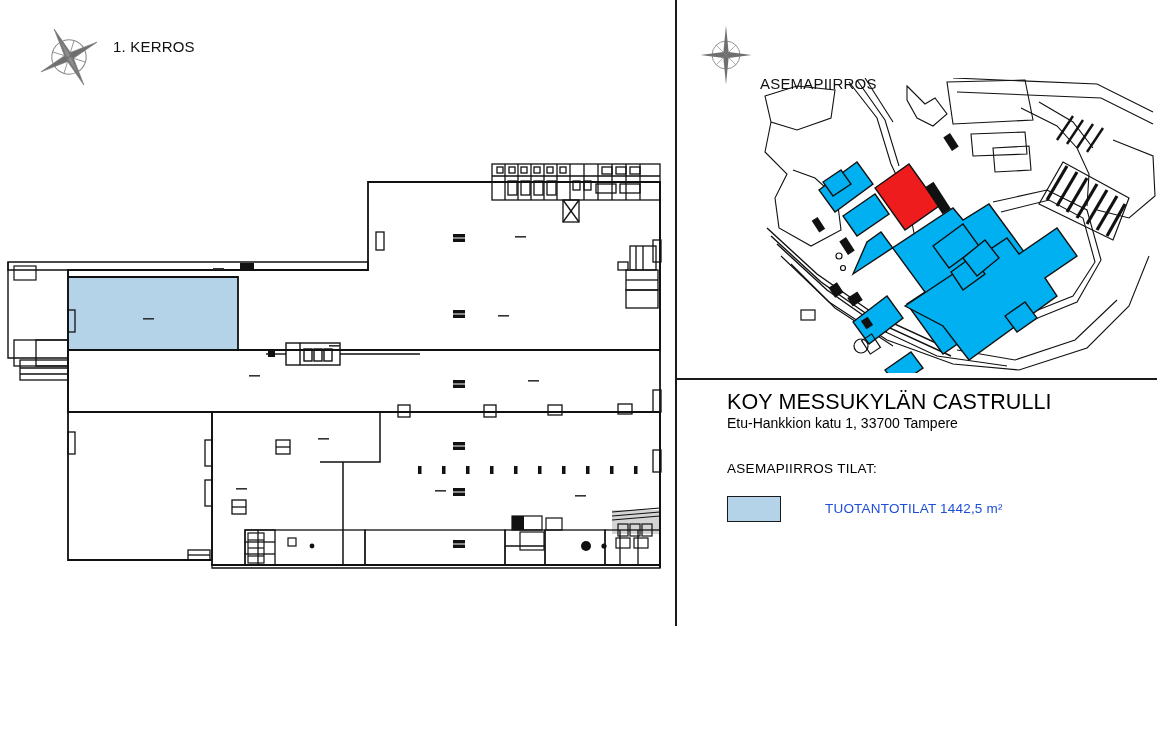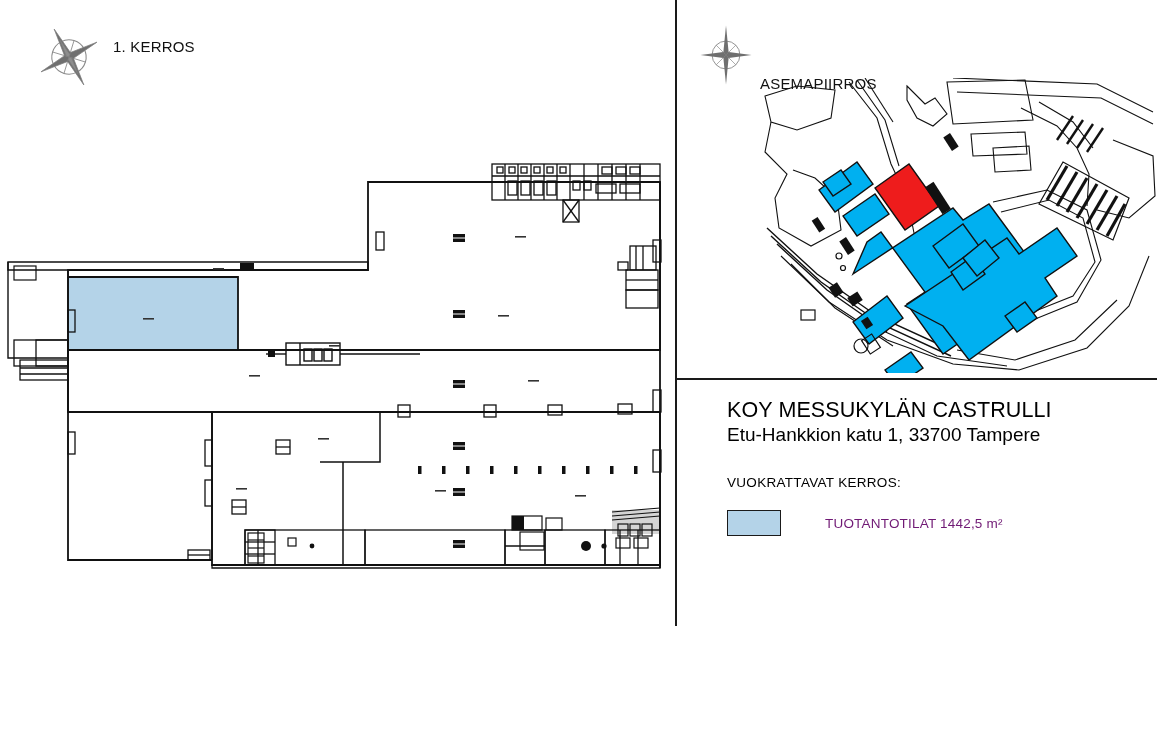--- a/index.html
+++ b/index.html
@@ -56,32 +56,32 @@
   #siteplan {
     position: absolute;
     left: 757px; top: 78px;
     width: 400px; height: 295px;
   }
   #siteplan svg { display: block; }
 
   
   #infopanel {
     position: absolute;
-    left: 727px; top: 398px;
+    left: 727px; top: 390px;
     width: 430px;
   }
   .title-main {
     font-size: 21.5px;
     color: #000;
     letter-spacing: .1px;
     line-height: 1.18;
     white-space: nowrap;
   }
   .title-sub {
-    font-size: 19px;
+    font-size: 14px;
     color: #000;
     line-height: 1.25;
     white-space: nowrap;
   }
   .legend-caption {
     margin-top: 28px;
     font-size: 13.5px;
     letter-spacing: .3px;
     color: #000;
   }
@@ -92,21 +92,21 @@
   }
   .legend-swatch {
     width: 54px; height: 26px;
     background: #b4d3e8;
     border: 1.6px solid #1a1a1a;
     flex: none;
   }
   .legend-label {
     margin-left: 44px;
     font-size: 13.5px;
-    color: #701a75;
+    color: #1d4ed8;
     letter-spacing: .2px;
     white-space: nowrap;
   }
 </style>
 </head>
 <body>
 
 <div id="page">
 
   <div class="divider-v"></div>
@@ -452,21 +452,21 @@
         <rect x="108" y="258" width="12" height="16" transform="rotate(-33 114 266)"></rect>
       </g>
 
     </svg>
   </div>
 
   <div id="infopanel">
     <div class="title-main">KOY MESSUKYLÄN CASTRULLI</div>
     <div class="title-sub">Etu-Hankkion katu 1, 33700 Tampere</div>
 
-    <div class="legend-caption">VUOKRATTAVAT KERROS:</div>
+    <div class="legend-caption">ASEMAPIIRROS TILAT:</div>
 
     <div class="legend-row">
       <div class="legend-swatch"></div>
       <div class="legend-label">TUOTANTOTILAT 1442,5 m²</div>
     </div>
   </div>
 
 </div>
 
 </body></html>

